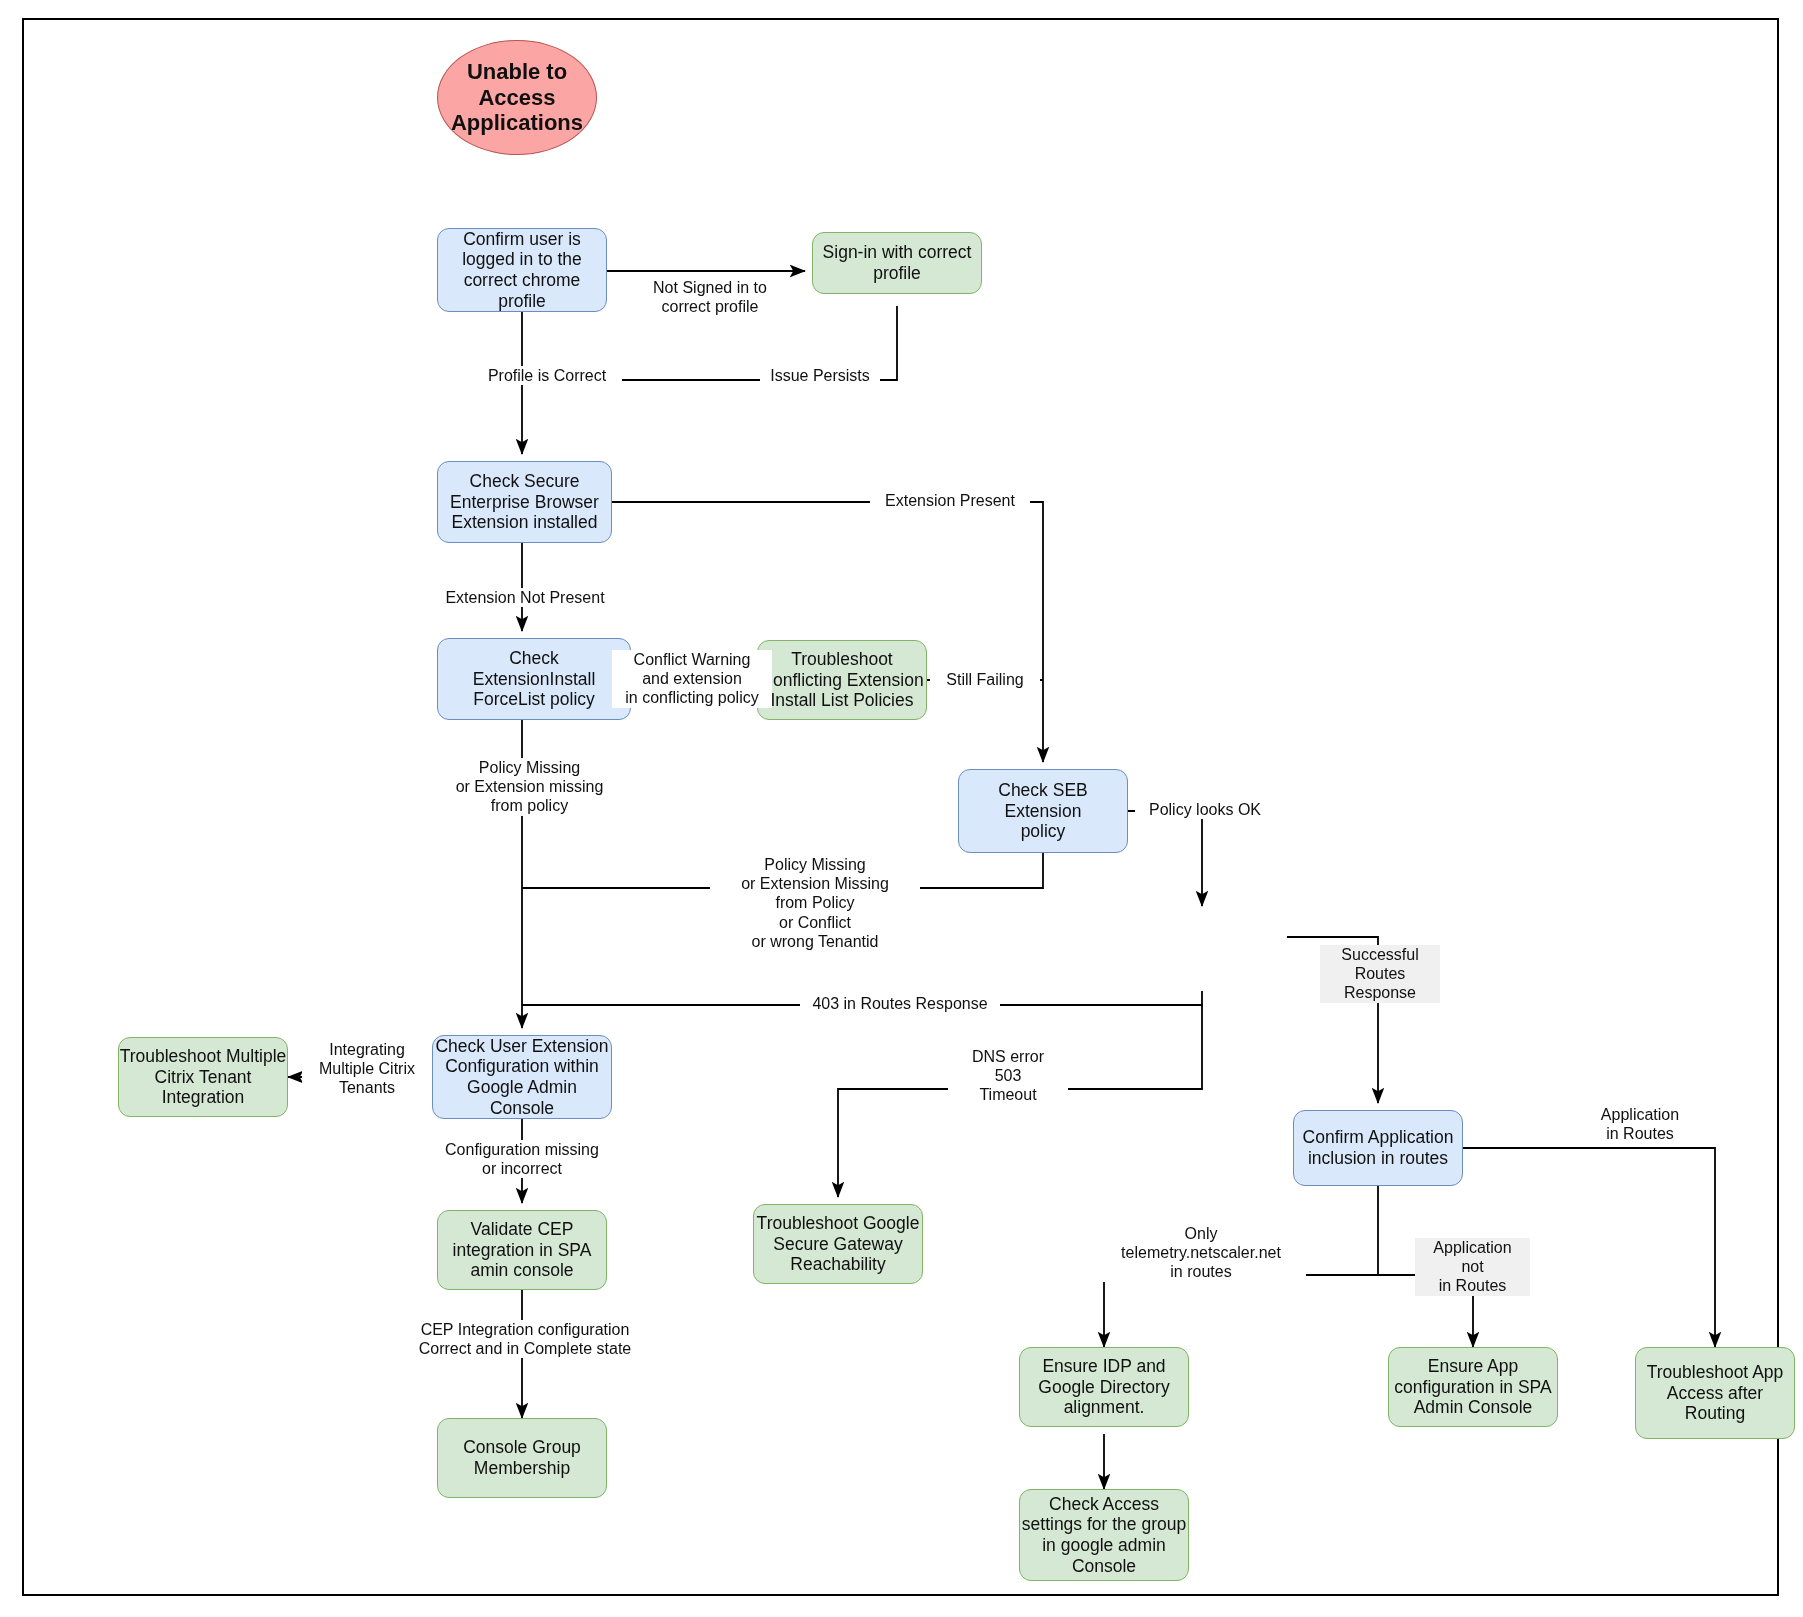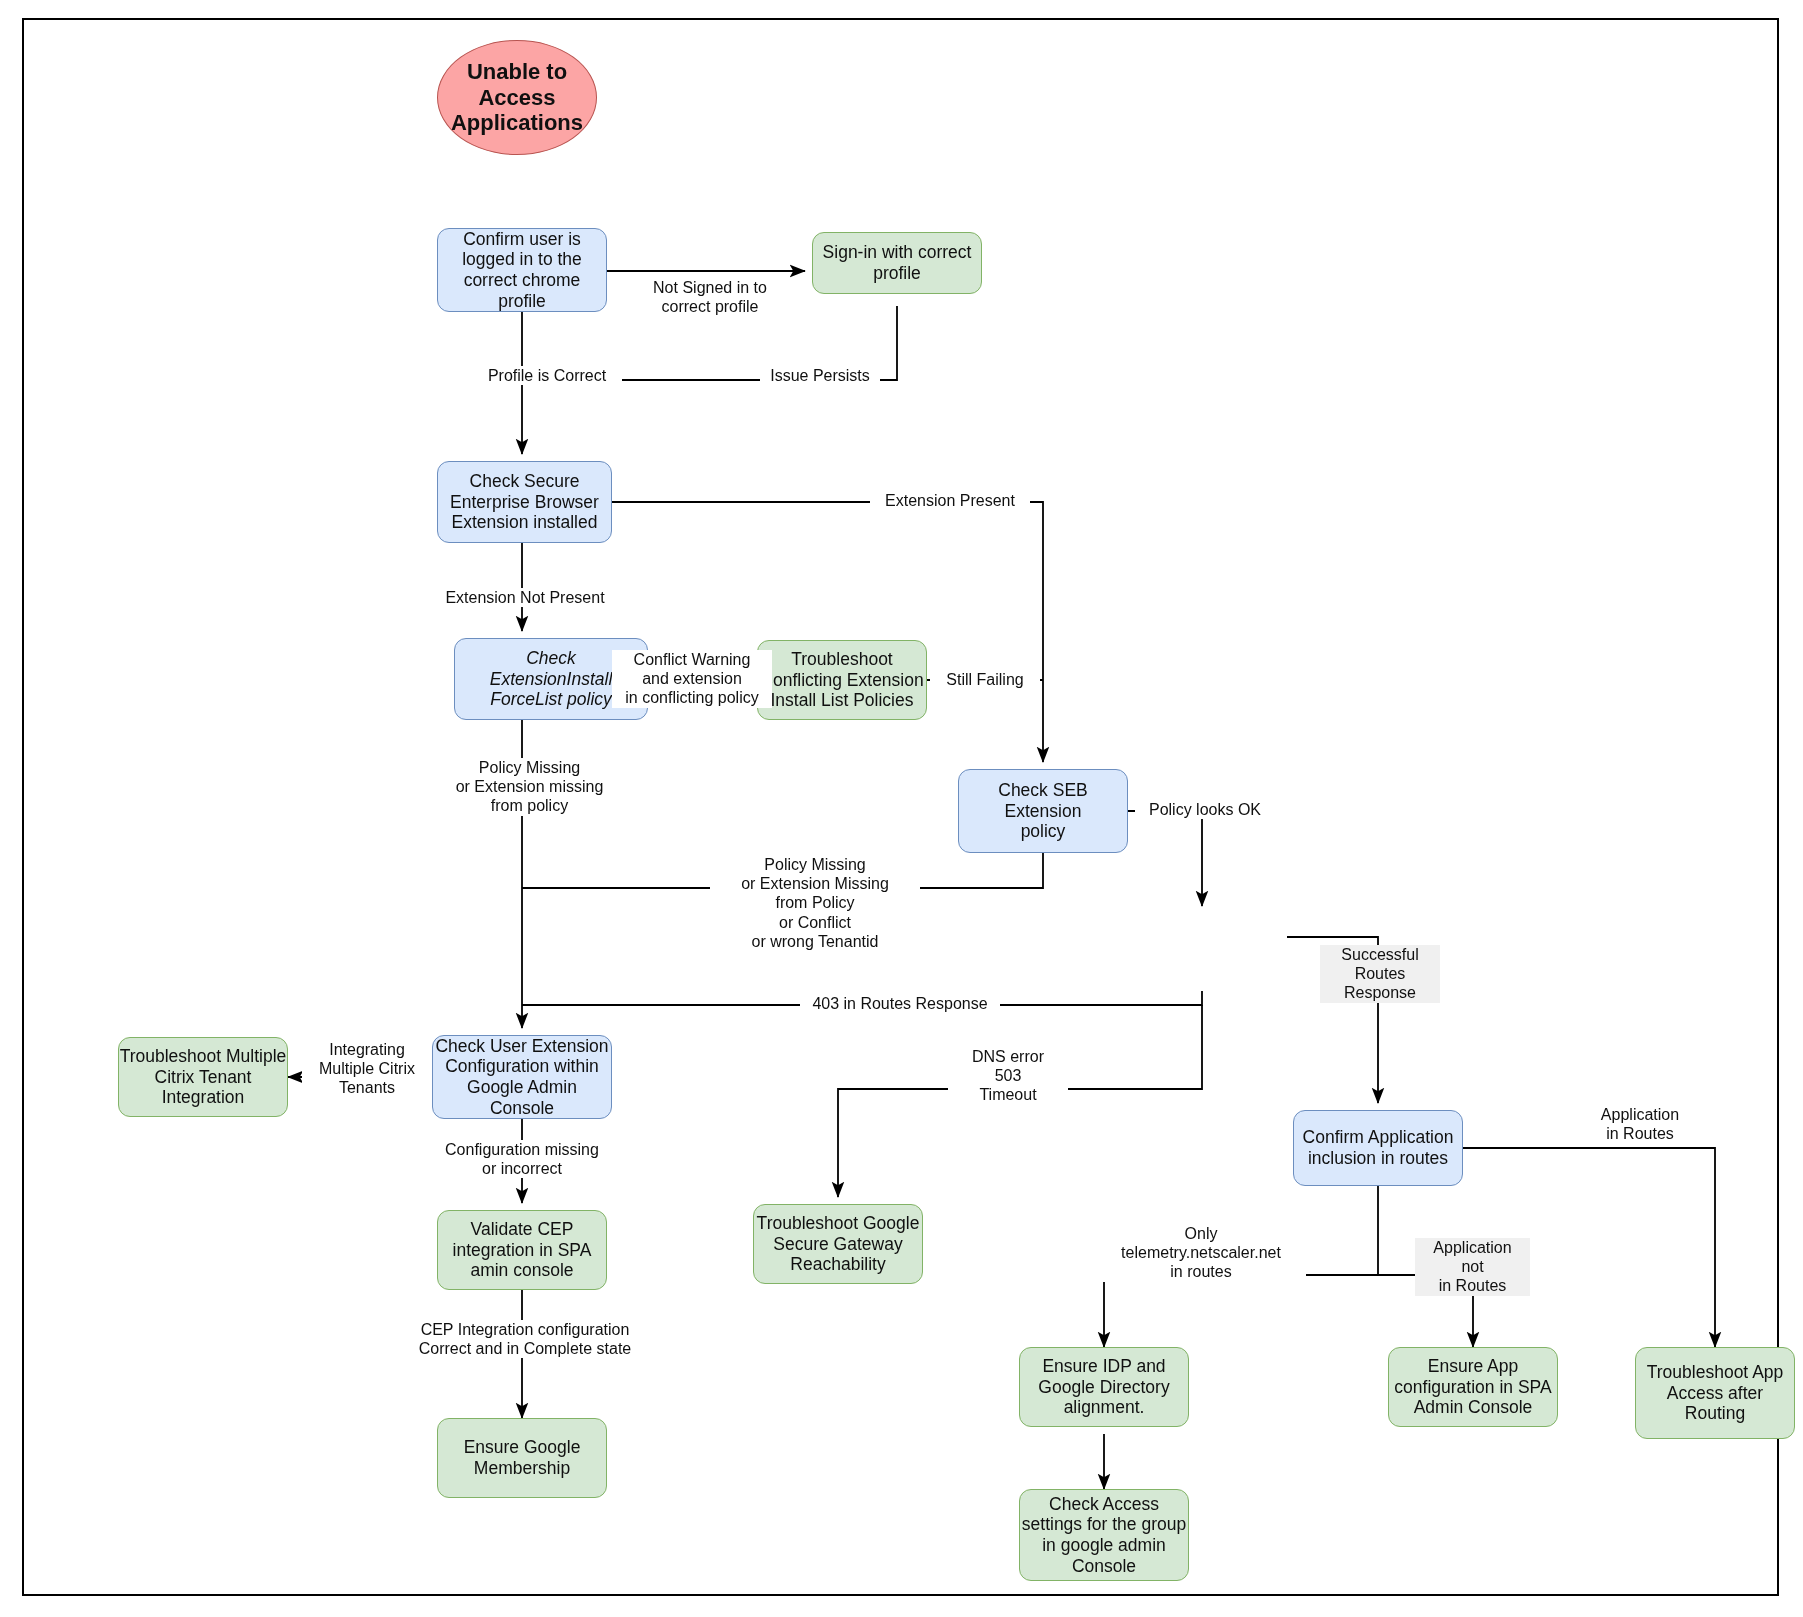--- a/index.html
+++ b/index.html
@@ -113,21 +113,21 @@
 logged in to the
 correct chrome profile</div>
 
   <div class="node action" style="left:812px;top:232px;width:170px;height:62px;">Sign-in with correct
 profile</div>
 
   <div class="node process" style="left:437px;top:461px;width:175px;height:82px;">Check Secure
 Enterprise Browser
 Extension installed</div>
 
-  <div class="node process" style="left:454px;top:638px;width:194px;height:82px;font-style:italic;">Check
+  <div class="node process" style="left:437px;top:638px;width:194px;height:82px;">Check
 ExtensionInstall
 ForceList policy</div>
 
   <div class="node action" style="left:757px;top:640px;width:170px;height:80px;">Troubleshoot
 Conflicting Extension
 Install List Policies</div>
 
   <div class="node process" style="left:958px;top:769px;width:170px;height:84px;">Check SEB Extension
 policy</div>
 
@@ -144,21 +144,21 @@
 inclusion in routes</div>
 
   <div class="node action" style="left:437px;top:1210px;width:170px;height:80px;">Validate CEP
 integration in SPA
 amin console</div>
 
   <div class="node action" style="left:753px;top:1204px;width:170px;height:80px;">Troubleshoot Google
 Secure Gateway
 Reachability</div>
 
-  <div class="node action" style="left:437px;top:1418px;width:170px;height:80px;">Ensure Google
+  <div class="node action" style="left:437px;top:1418px;width:170px;height:80px;">Console Group
 Membership</div>
 
   <div class="node action" style="left:1019px;top:1347px;width:170px;height:80px;">Ensure IDP and
 Google Directory
 alignment.</div>
 
   <div class="node action" style="left:1388px;top:1347px;width:170px;height:80px;">Ensure App
 configuration in SPA
 Admin Console</div>
 

